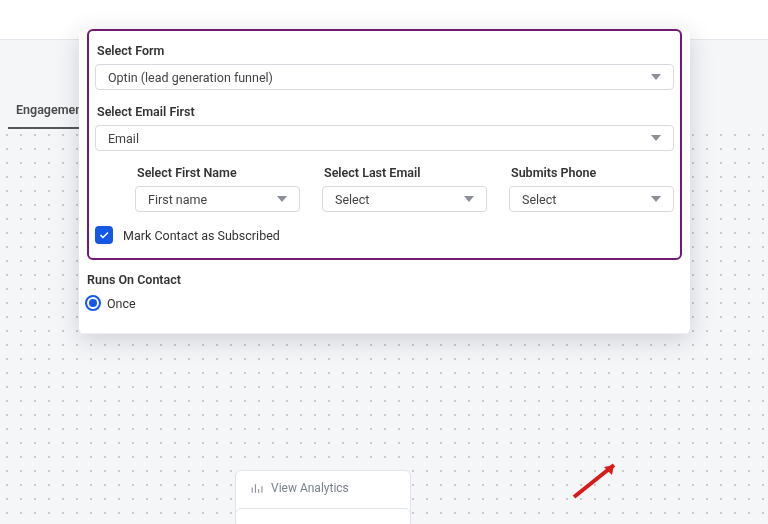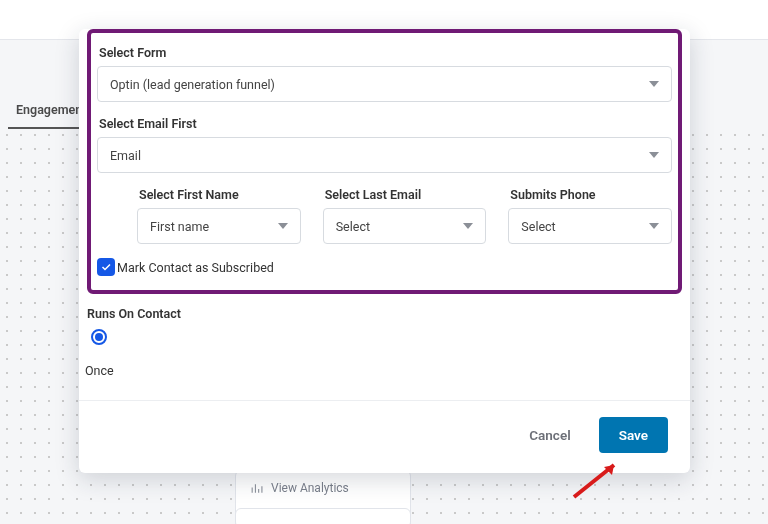--- a/index.html
+++ b/index.html
@@ -17,39 +17,39 @@
 .bg-widget2 { position:absolute; left:235px; top:508px; width:176px; height:20px; background:#fff; border:1px solid #e1e4ea; border-radius:6px; }
 
 .modal { position:absolute; left:79px; top:29px; width:611px; background:#fff; border-radius:6px; box-shadow:0 6px 24px rgba(30,40,60,.18); }
 .modal-header { display:flex; align-items:center; padding:16px 24px 12px 16px; gap:14px; }
 .rocket-badge { width:32px; height:32px; background:#eff0ff; border-radius:6px; display:flex; align-items:center; justify-content:center; }
 .rocket-badge svg { width:20px; height:20px; stroke:#4a4e66; }
 .modal-title { font-size:17px; font-weight:600; color:#2e2f33; flex:1; }
 .close-btn { background:none; border:none; cursor:pointer; padding:4px; }
 .close-btn svg { width:22px; height:22px; stroke:#1c1c1c; }
 
-.hl-box { margin:0 8px; border:4px solid #701a75; border-radius:6px; padding:12px 6px 14px; }
+.hl-box { margin:0 8px; border:2px solid #701a75; border-radius:6px; padding:12px 6px 14px; }
 
 .field-label { font-size:12.5px; font-weight:600; color:#333; margin:0 0 6px 2px; }
 .group { margin:0 0 14px; }
-.sel { width:100%; height:36px; border:1px solid #d7dbe0; border-radius:4px; background:#fff; display:flex; align-items:center; justify-content:space-between; padding:0 12px; cursor:pointer; font-size:12.5px; color:#444; }
+.sel { width:100%; height:26px; border:1px solid #d7dbe0; border-radius:4px; background:#fff; display:flex; align-items:center; justify-content:space-between; padding:0 12px; cursor:pointer; font-size:12.5px; color:#444; }
 .sel .val { color:#444; }
 .sel .caret { width:0; height:0; border-left:5px solid transparent; border-right:5px solid transparent; border-top:6px solid #8b8f97; }
 
 .row3 { display:flex; gap:22px;margin-left:40px; }
 .row3 .col { flex:1; }
 
-.chkrow { display:flex; align-items:center; gap:2px; margin-top:2px; }
+.chkrow { display:flex; align-items:center; gap:10px; margin-top:2px; }
 .chk { width:18px; height:18px; border-radius:4px; background:#1558e6; display:flex; align-items:center; justify-content:center; }
 .chk svg { width:12px; height:12px; stroke:#fff; stroke-width:3; fill:none; }
 .chklab { font-size:12.5px; color:#333; }
 
 .below { padding:12px 6px 4px; }
 .radios { display:flex; align-items:center; gap:22px; margin-top:8px; }
-.radio { display:flex; align-items:center; gap:18px; cursor:pointer;flex-direction:column; }
+.radio { display:flex; align-items:center; gap:6px; cursor:pointer; }
 .rdot { width:16px; height:16px; border-radius:50%; border:2px solid #c9cbd2; background:#fff; display:flex; align-items:center; justify-content:center; }
 .rdot.on { border-color:#1558e6; }
 .rdot.on::after { content:""; width:8px; height:8px; border-radius:50%; background:#1558e6; }
 .rlab { font-size:12.5px; color:#333; }
 
 .hr { height:1px; background:#eceef1; margin:18px 0 0; }
 
 .footer { display:flex; justify-content:flex-end; align-items:center; gap:22px; padding:16px 22px 20px; }
 .cancel-btn { background:none; border:none; color:#6d7078; font-size:13.5px; font-weight:600; cursor:pointer; padding:8px 6px; }
 .save-btn { background:#0075b1; border:none; color:#fff; font-size:13.5px; font-weight:600; padding:10px 20px; border-radius:4px; cursor:pointer; }
@@ -134,24 +134,20 @@
     <div class="radios">
       <div class="radio">
         <span class="rdot on"></span>
         <span class="rlab">Once</span>
       </div>
     </div>
   </div>
 
   <div class="hr"></div>
 
-  <div class="footer">
-    <button class="cancel-btn">Cancel</button>
-    <button class="save-btn">Save</button>
-  </div>
 </div>
 
 <div class="arrow-annot">
   <svg viewBox="0 0 60 44">
       <path d="M6 40 L46 8" stroke="#d81b1b" stroke-width="4" fill="none"></path>
       <path d="M46 8 L36 10 L44 18 Z" fill="#d81b1b"></path>
     </svg>
 </div>
 
 </body></html>

